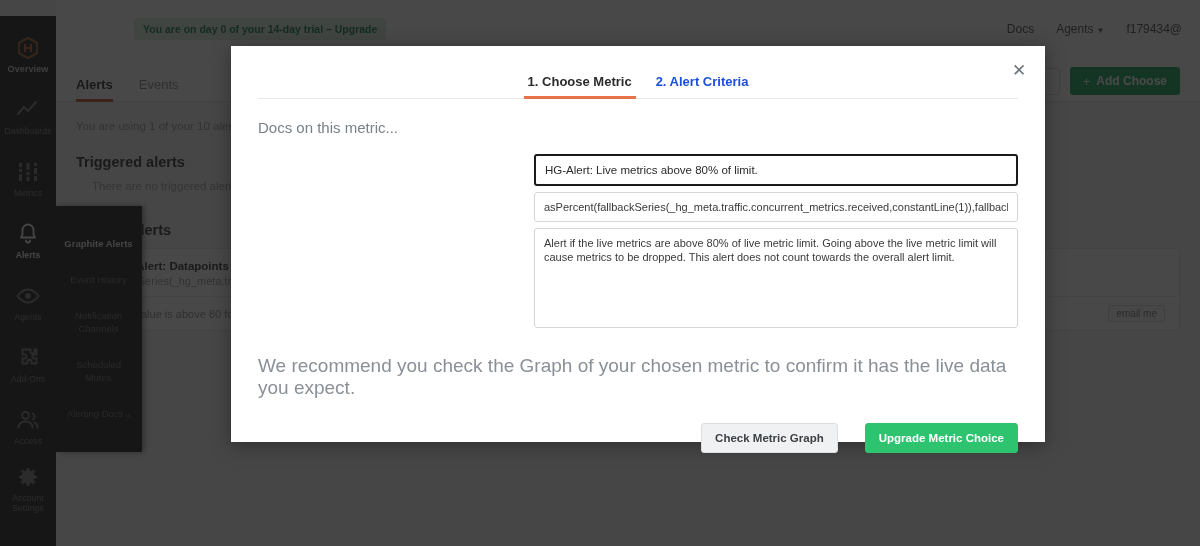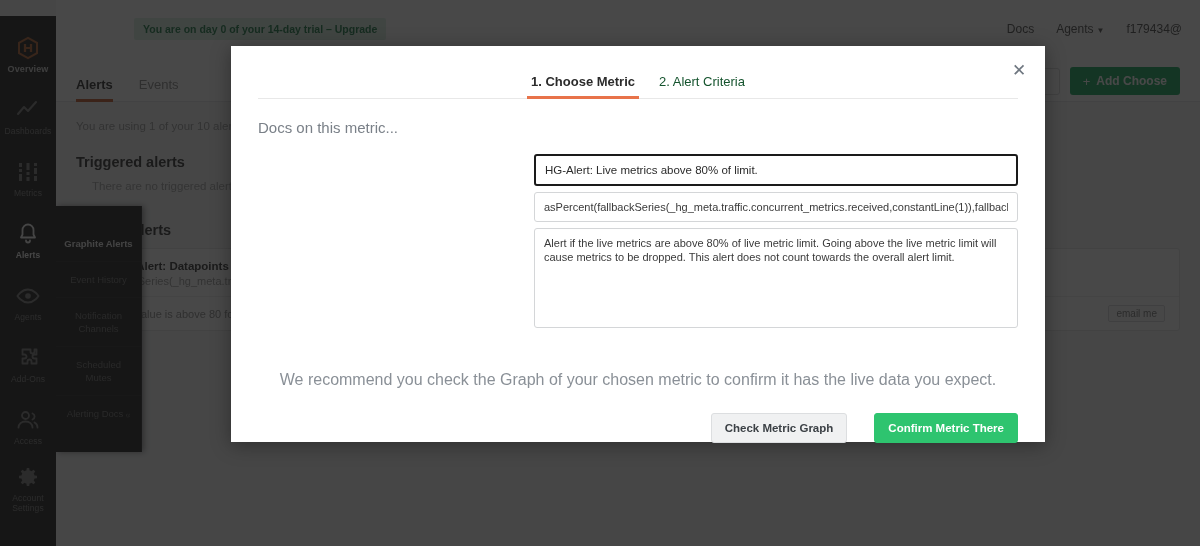--- a/index.html
+++ b/index.html
@@ -288,25 +288,26 @@
   .modal-tabs {
     display: flex;
     justify-content: center;
     gap: 16px;
     padding-top: 28px;
     border-bottom: 1px solid #e8e8e8;
     margin: 0 27px;
   }
   .mtab {
     font-size: 13px;
-    color: #14532d;
+    color: #1d4ed8;
     padding: 0 4px 9px 4px;
     position: relative;
     cursor: pointer;
     white-space: nowrap;
+    font-weight: bold;
   }
   .mtab.is-active { color: #2b2b2b; font-weight: 700; }
   .mtab.is-active::after {
     content: "";
     position: absolute;
     left: 0; right: 0; bottom: -1px;
     height: 3px;
     background: #e8734a;
   }
   .modal-body { padding: 20px 27px 0 27px; }
@@ -352,24 +353,24 @@
     margin-top: 6px;
     font-size: 11px;
     line-height: 14px;
     color: #3a3a3a;
     font-family: "Liberation Sans", sans-serif;
     background: #fff;
     outline: none;
     resize: none;
   }
   .recommend {
-    font-size: 16px;
+    font-size: 19px;
     color: #8a9097;
-    margin-top: 43px;
-    text-align: center;
+    margin-top: 27px;
+    text-align: left;
   }
   .modal-actions {
     display: flex;
     justify-content: flex-end;
     gap: 27px;
     margin-top: 24px;
   }
   .btn-secondary {
     background: #f0f1f2;
     border: 1px solid #dcdee0;
@@ -578,19 +579,19 @@
       </div>
 
       <div class="field-wrap">
         <textarea class="fld-desc" style="">Alert if the live metrics are above 80% of live metric limit. Going above the live metric limit will cause metrics to be dropped. This alert does not count towards the overall alert limit.</textarea>
       </div>
 
       <div class="recommend">We recommend you check the Graph of your chosen metric to confirm it has the live data you expect.</div>
 
       <div class="modal-actions">
         <button class="btn-secondary">Check Metric Graph</button>
-        <button class="btn-primary">Confirm Metric There</button>
+        <button class="btn-primary">Upgrade Metric Choice</button>
       </div>
 
     </div>
   </div>
 
 </div>
 
 </body></html>

